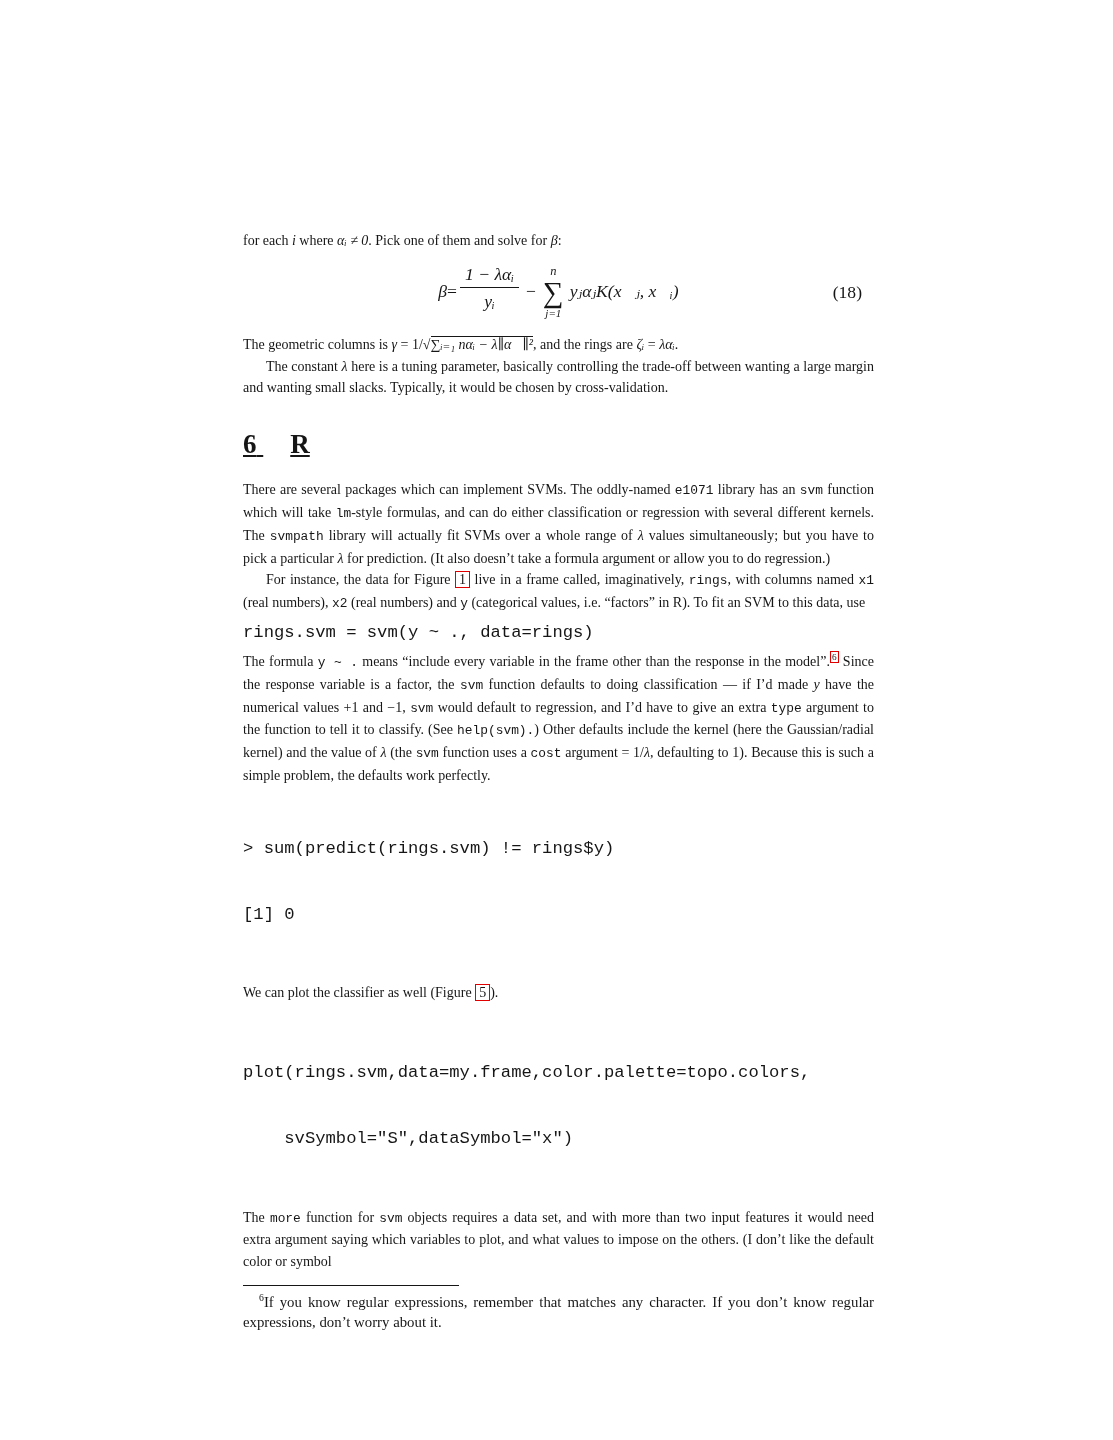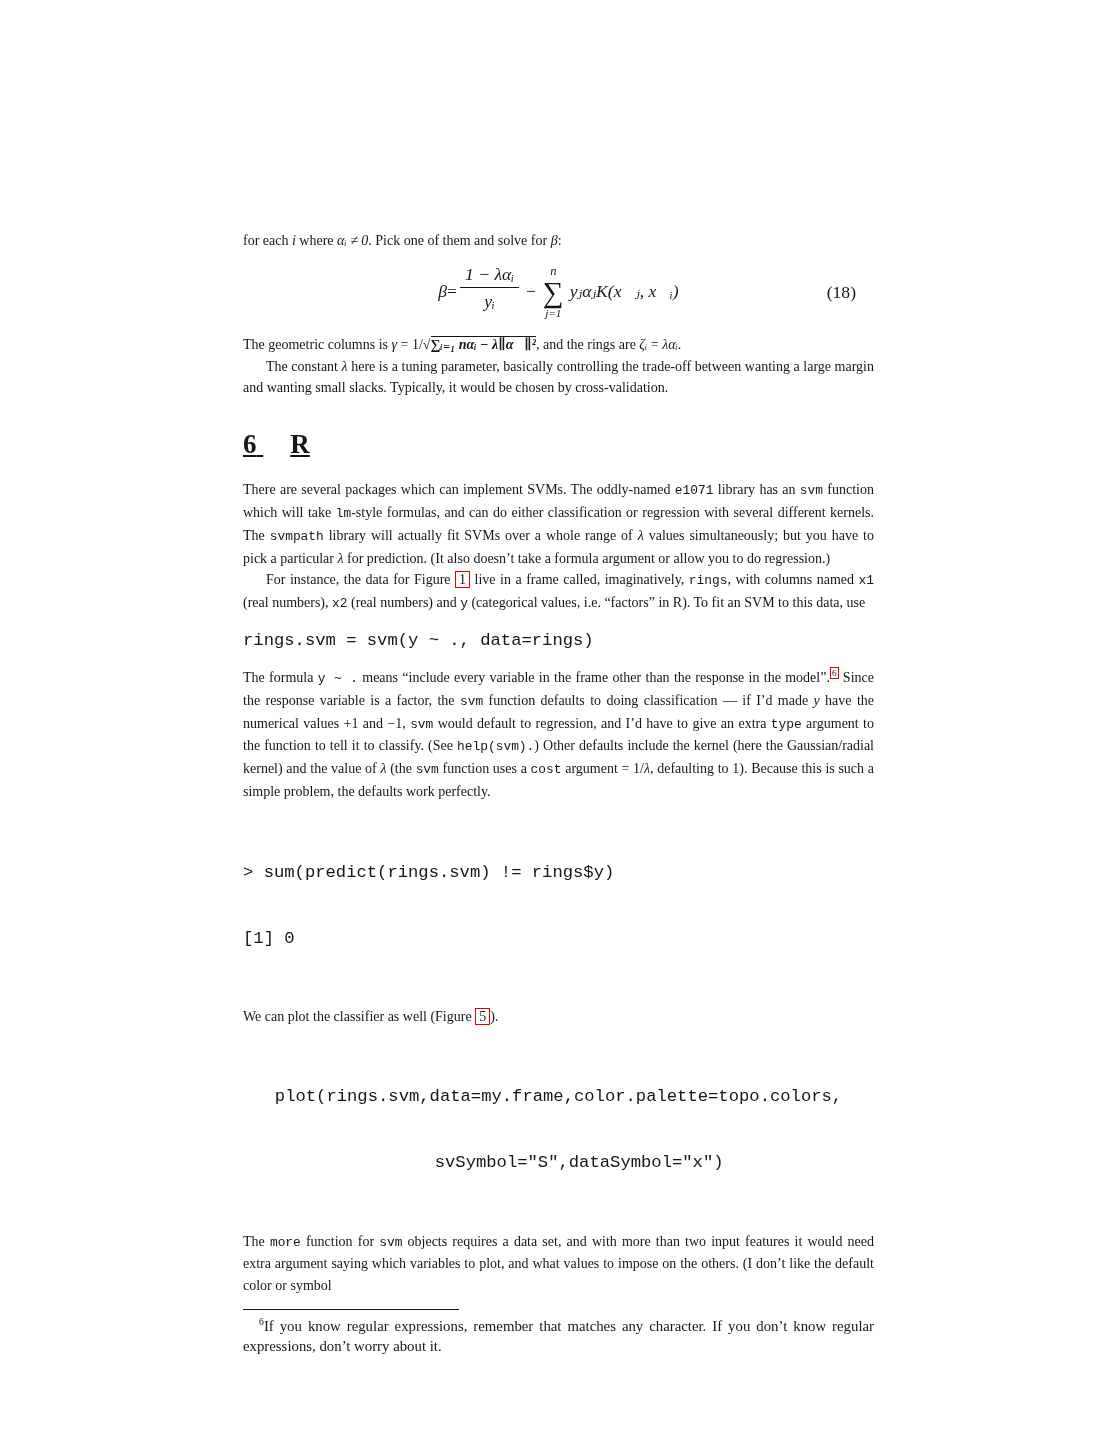--- a/index.html
+++ b/index.html
@@ -23,21 +23,21 @@
     text-align: justify;
   }
   .indent { text-indent: 23px; }
   .rm { font-style: normal; }
   .it { font-style: italic; }
   .tt {
     font-family: "Liberation Mono", "DejaVu Sans Mono", monospace;
     font-size: 0.92em;
   }
   .rad { font-style: normal; }
-  .ol { font-style: italic; border-top: 1.4px solid #161616; font-weight: bold; }
+  .ol { font-style: italic; border-top: 1.4px solid #161616; }
   .refbox {
     border: 1.4px solid #e00000;
     padding: 0 3px;
     font-style: normal;
   }
   .sup { vertical-align: super; font-size: 66%; line-height: 0; }
   .supref {
     vertical-align: super; font-size: 66%; line-height: 0;
     border: 1px solid #e00000; padding: 0 1px;
   }
@@ -58,40 +58,40 @@
   .frac-den { padding-top: 3px; line-height: 20px; }
   .sum {
     display: inline-flex; flex-direction: column;
     align-items: center; margin: 0 6px 0 5px;
   }
   .sum-top { font-size: 12.5px; line-height: 14px; }
   .sum-sym { font-size: 29px; line-height: 28px; }
   .sum-bot { font-size: 11px; line-height: 14px; }
   .eq-minus { margin: 0 2px; }
   .eq-number {
-    position: absolute; right: 18px; top: 50%;
+    position: absolute; right: 12px; top: 50%;
     transform: translateY(-50%);
   }
   .section-heading {
     margin: 30px 0 19px 0;
     font-size: 27px;
     font-weight: bold;
     font-style: normal;
     text-decoration: underline;
   }
   .section-title { margin-left: 27px; }
   .code {
     font-family: "Liberation Mono", "DejaVu Sans Mono", monospace;
     font-size: 17.2px;
     line-height: 22px;
     white-space: pre;
-    margin: 15px 0;
+    margin: 7px 0;
   }
   .code-predict { margin-bottom: 12px; }
-  .code-plot { margin-top: 14px; margin-bottom: 13px; text-align: center; }
+  .code-plot { margin-top: 14px; margin-bottom: 13px; }
   .footnote-rule {
     width: 216px;
     border-top: 1.5px solid #161616;
     margin: 12px 0 7px 0;
   }
   .footnote {
     margin: 0;
     font-size: 14.8px;
     line-height: 19.6px;
     text-align: justify;

